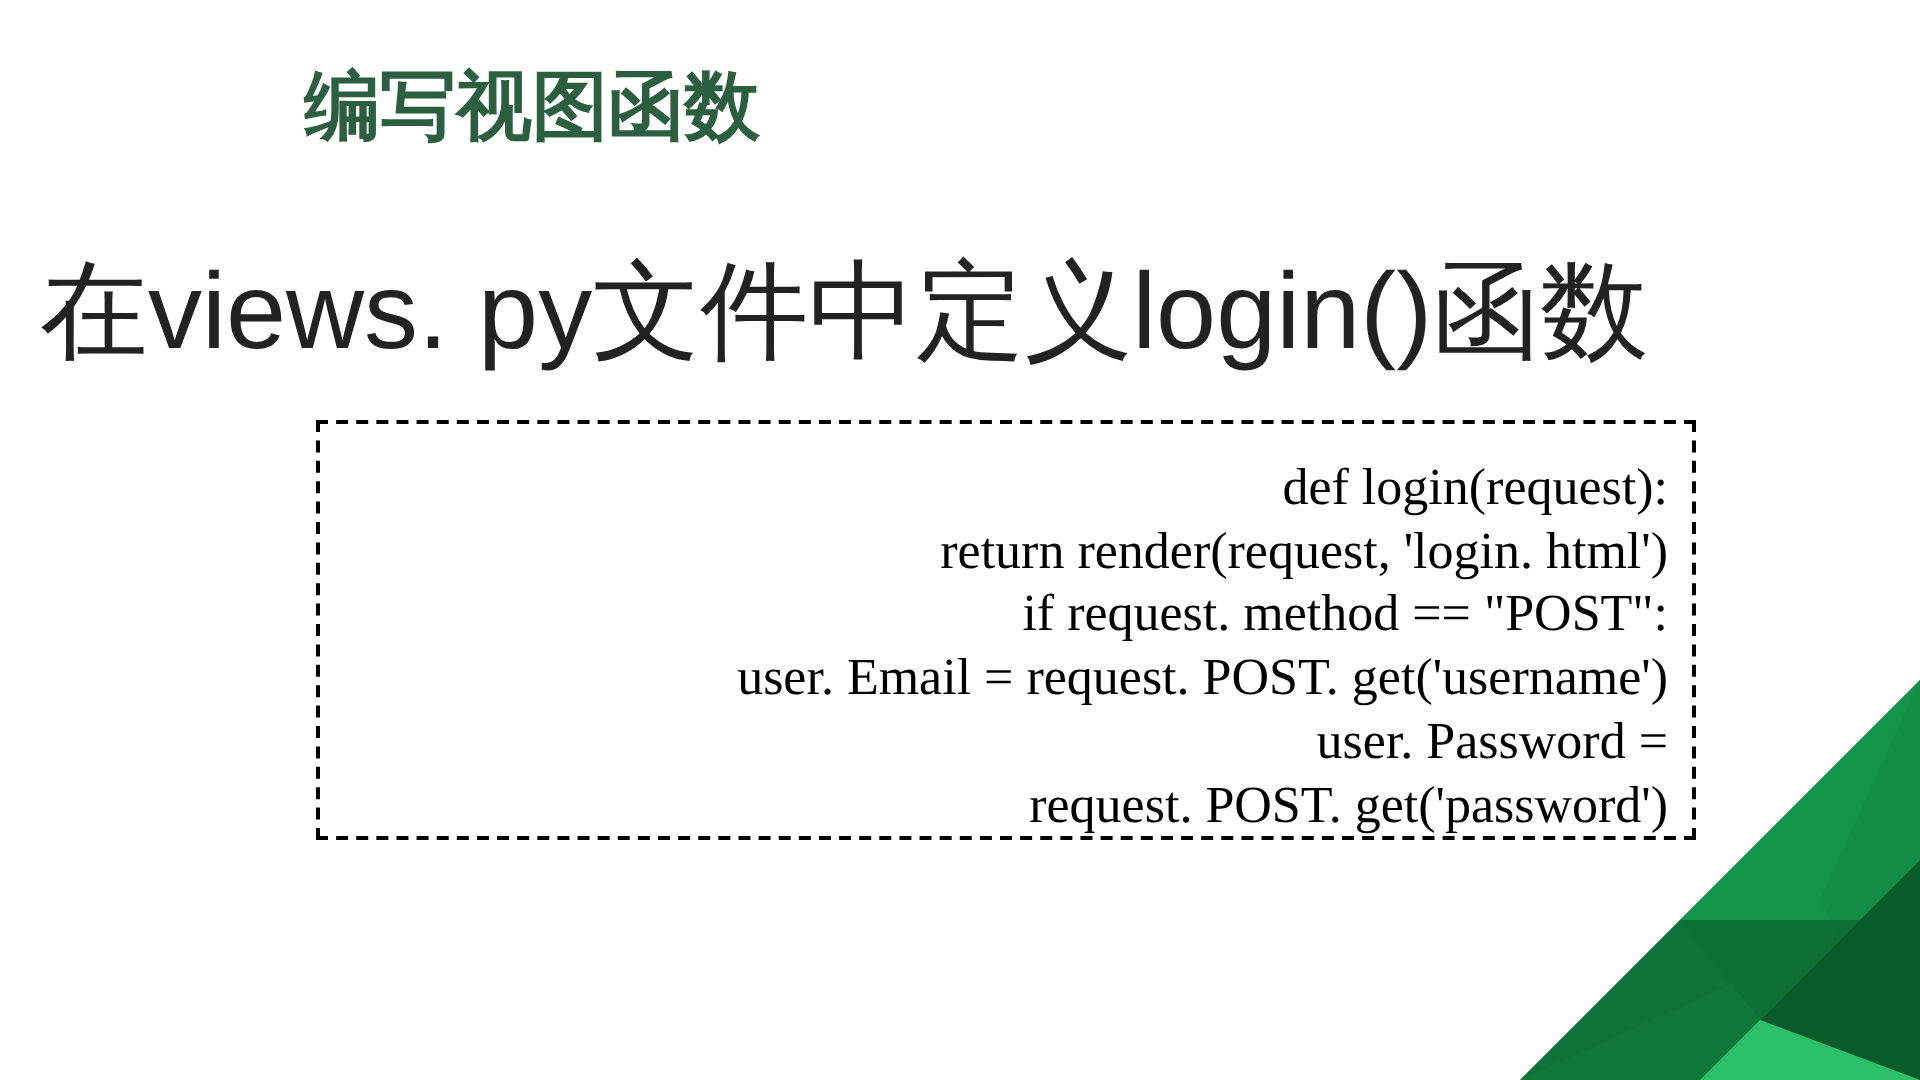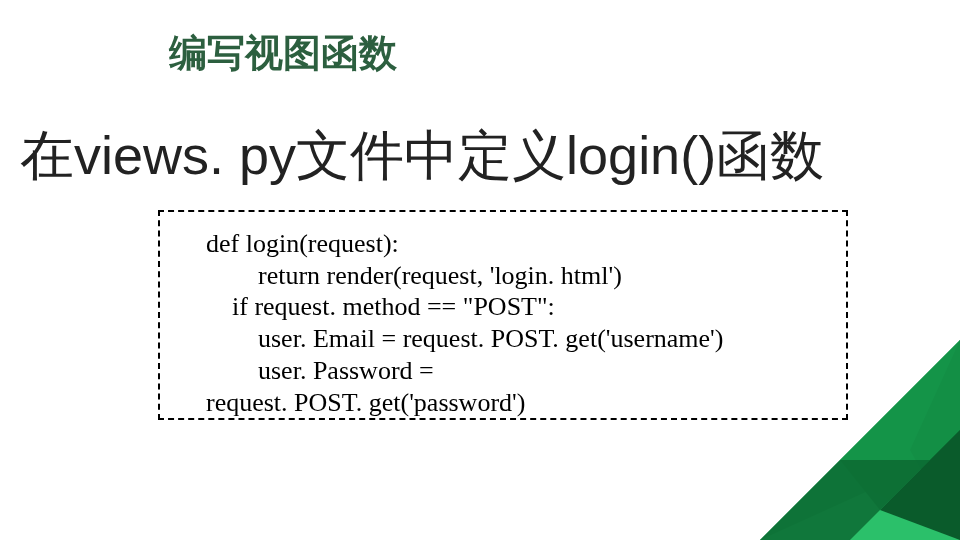--- a/index.html
+++ b/index.html
@@ -1,19 +1,19 @@
 <!DOCTYPE html>
 <html><head>
 <meta charset="utf-8">
 <style>
   * { margin: 0; padding: 0; box-sizing: border-box; }
   html, body { width: 960px; height: 540px; overflow: hidden; font-family: "Microsoft YaHei", "SimHei", sans-serif; background: #fff; position: relative; }
-  .title { position: absolute; top: 28px; left: 169px; font-size: 38px; font-weight: 600; color: #2c5f3f; }
+  .title { position: absolute; top: 28px; left: 152px; font-size: 38px; font-weight: 600; color: #2c5f3f; }
   .subtitle { position: absolute; top: 120px; left: 20px; font-size: 54px; font-weight: 400; color: #222; }
-  .code-box { position: absolute; top: 210px; left: 158px; width: 690px; height: 210px; border: 2px dashed #000; padding: 16px 12px 10px 46px; overflow: hidden; }
+  .code-box { position: absolute; top: 210px; left: 158px; width: 690px; height: 210px; border: 2px dashed #000; padding: 16px 12px 10px 46px; overflow: hidden; text-align: right; }
   .code-box .line { font-family: "Times New Roman", serif; font-size: 26px; line-height: 1.22; color: #000; white-space: pre; }
   
   .deco { position: absolute; right: 0; bottom: 0; width: 260px; height: 260px; pointer-events: none; }
   .deco svg { width: 100%; height: 100%; display: block; }
 </style>
 </head>
 <body>
 
 <div class="title">编写视图函数</div>
 <div class="subtitle">在views. py文件中定义login()函数</div>

